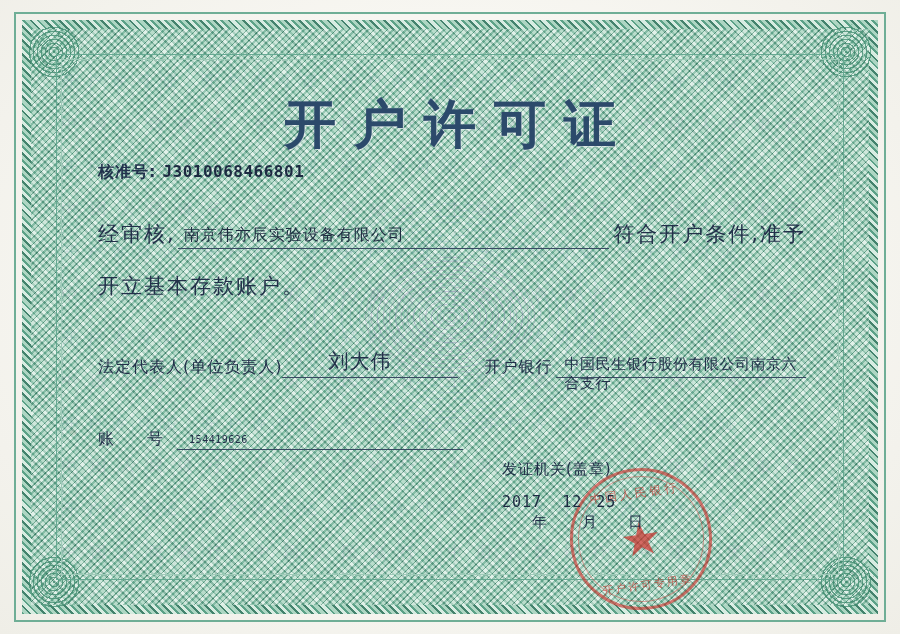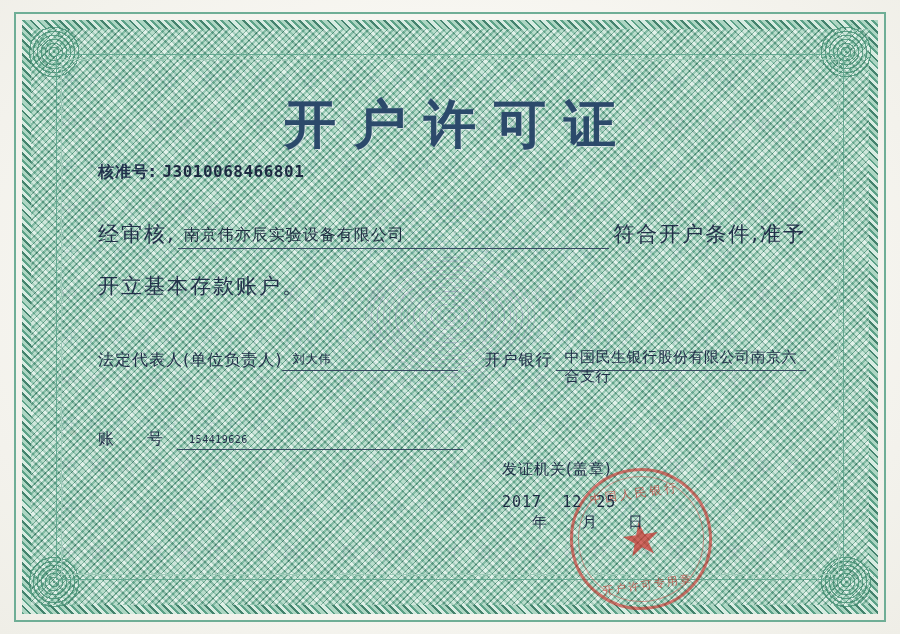--- a/index.html
+++ b/index.html
@@ -241,21 +241,21 @@
     display: flex;
     align-items: flex-end;
     font-size: 16px;
   }
   .rep-label { white-space: nowrap; letter-spacing: 1px; }
   .rep-fill {
     width: 160px;
     border-bottom: 1px solid #3a4a63;
     padding: 0 6px 2px 10px;
   }
-  .rep-fill .handwrite { font-size: 12px; letter-spacing: 1px; }
+  .rep-fill .handwrite { font-size: 20px; letter-spacing: 1px; margin-left: 36px; }
   .bank-label { white-space: nowrap; margin-left: 26px; letter-spacing: 1px; }
   .bank-fill {
     flex: 1;
     margin-left: 4px;
     border-bottom: 1px solid #3a4a63;
     padding: 0 4px 2px 8px;
     position: relative;
   }
   .bank-fill .bank-name {
     position: absolute;

